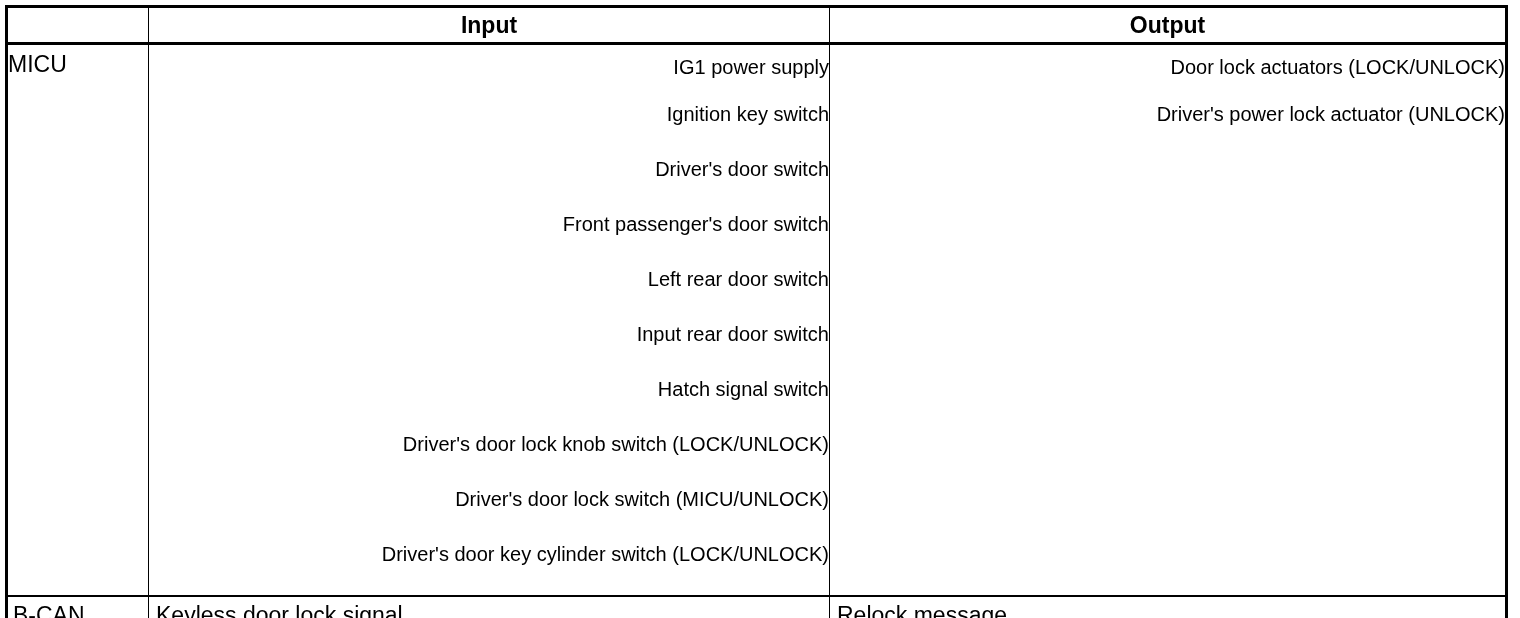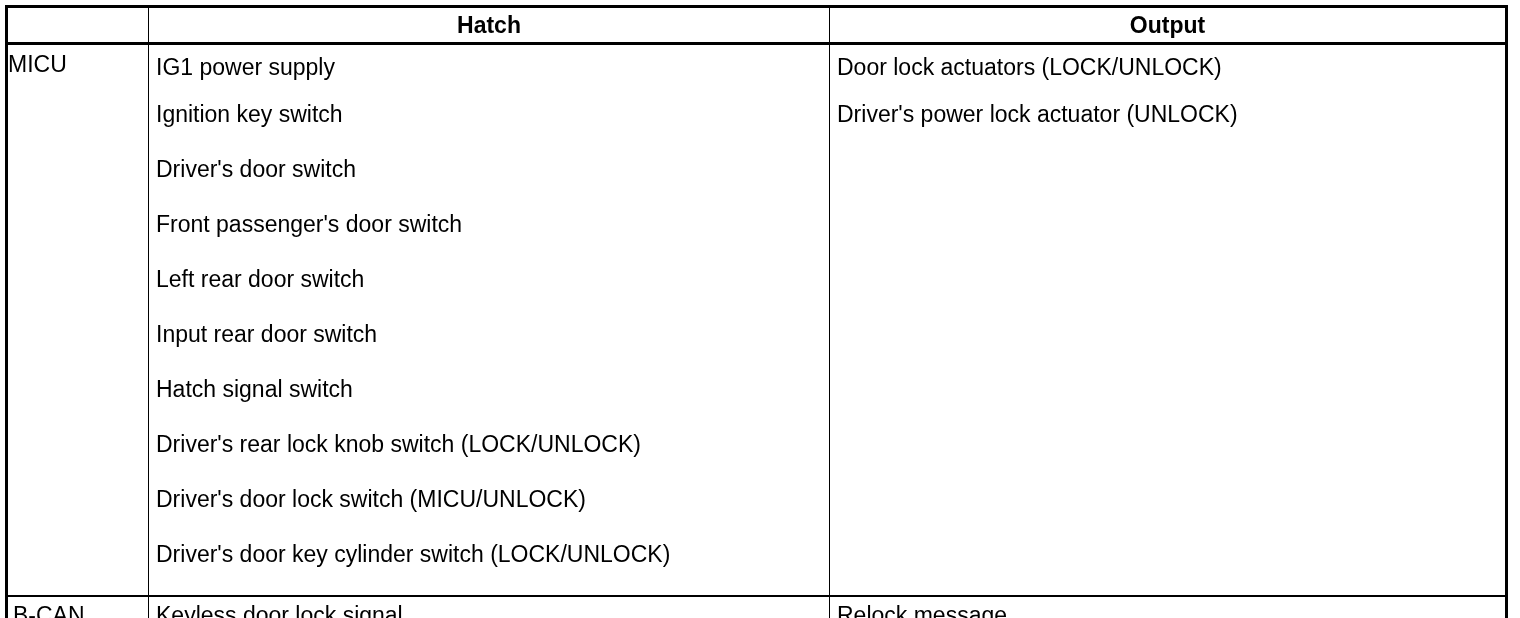--- a/index.html
+++ b/index.html
@@ -74,25 +74,26 @@
     font-size: 23px;
     white-space: nowrap;
   }
 
   .item-list {
     list-style: none;
     margin: 0;
     padding: 0;
   }
   .item-list li {
-    font-size: 23px;
+    font-size: 20px;
     height: 55px;
     line-height: 28px;
     padding-left: 7px;
     white-space: nowrap;
+    text-align: right;
   }
   .item-list li:first-child {
     padding-top: 8px;
     height: 47px;
   }
 
   .cell-micu-input  { padding-top: 0; }
   .cell-micu-output { padding-top: 0; }
 
   .bcan-text {
@@ -114,39 +115,39 @@
 <div id="table-wrap">
   <table class="spec-table">
     <colgroup>
       <col class="col-system">
       <col class="col-input">
       <col class="col-output">
     </colgroup>
     <thead>
       <tr>
         <th class="system-head"></th>
-        <th>Hatch</th>
+        <th>Input</th>
         <th class="output-head">Output</th>
       </tr>
     </thead>
     <tbody>
       <tr class="row-micu">
         <td class="cell-system">
           <div class="cell-system-label">MICU</div>
         </td>
         <td class="cell-input cell-micu-input">
           <ul class="item-list">
             <li>IG1 power supply</li>
             <li>Ignition key switch</li>
             <li>Driver's door switch</li>
             <li>Front passenger's door switch</li>
             <li>Left rear door switch</li>
             <li>Input rear door switch</li>
             <li>Hatch signal switch</li>
-            <li>Driver's rear lock knob switch (LOCK/UNLOCK)</li>
+            <li>Driver's door lock knob switch (LOCK/UNLOCK)</li>
             <li>Driver's door lock switch (MICU/UNLOCK)</li>
             <li>Driver's door key cylinder switch (LOCK/UNLOCK)</li>
           </ul>
         </td>
         <td class="cell-output cell-micu-output">
           <ul class="item-list">
             <li>Door lock actuators (LOCK/UNLOCK)</li>
             <li>Driver's power lock actuator (UNLOCK)</li>
           </ul>
         </td>

